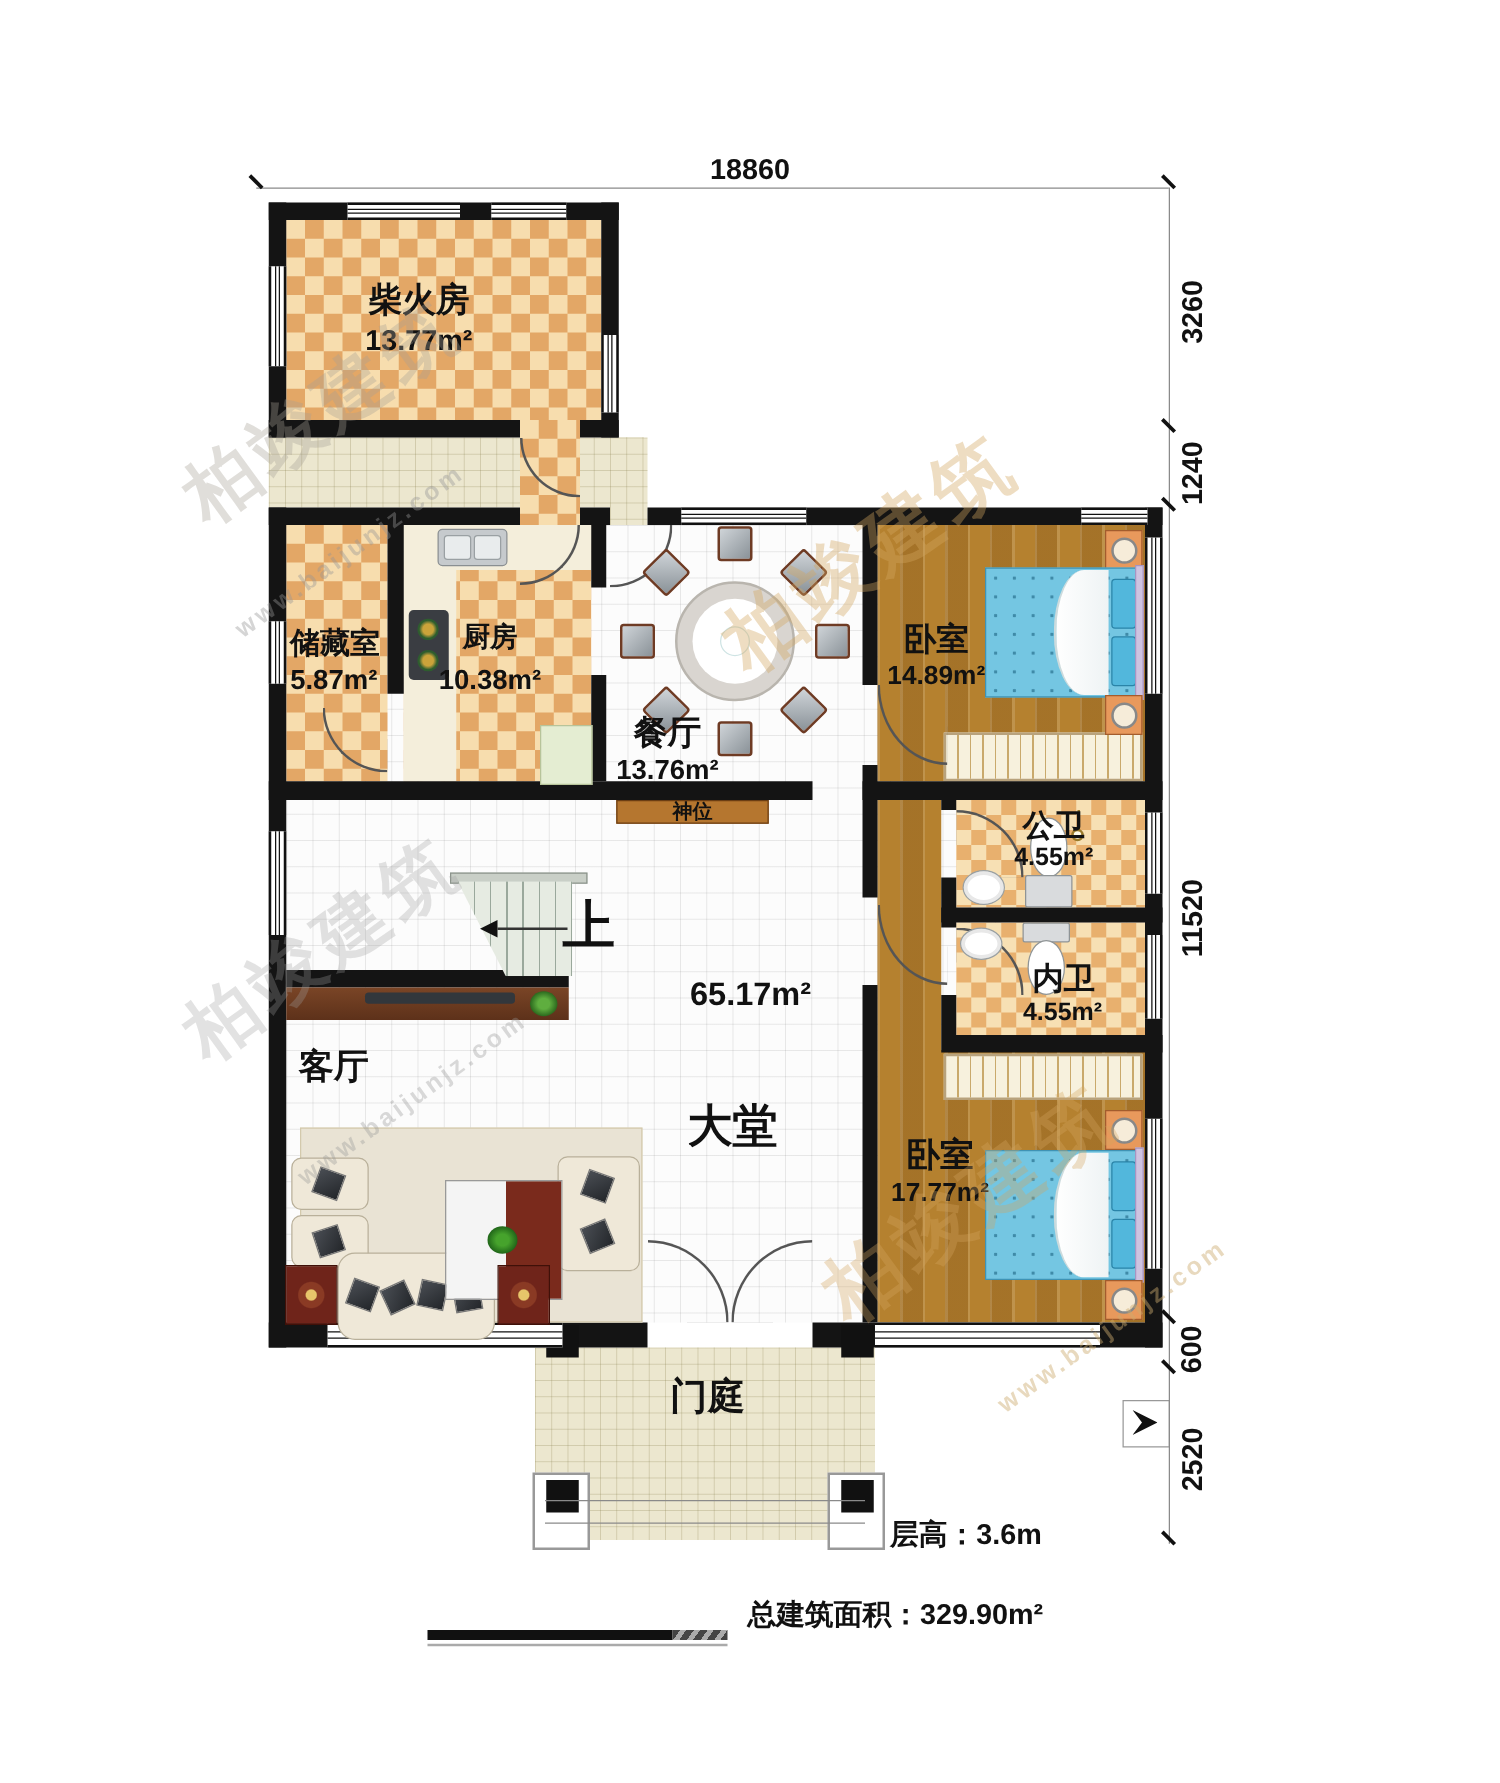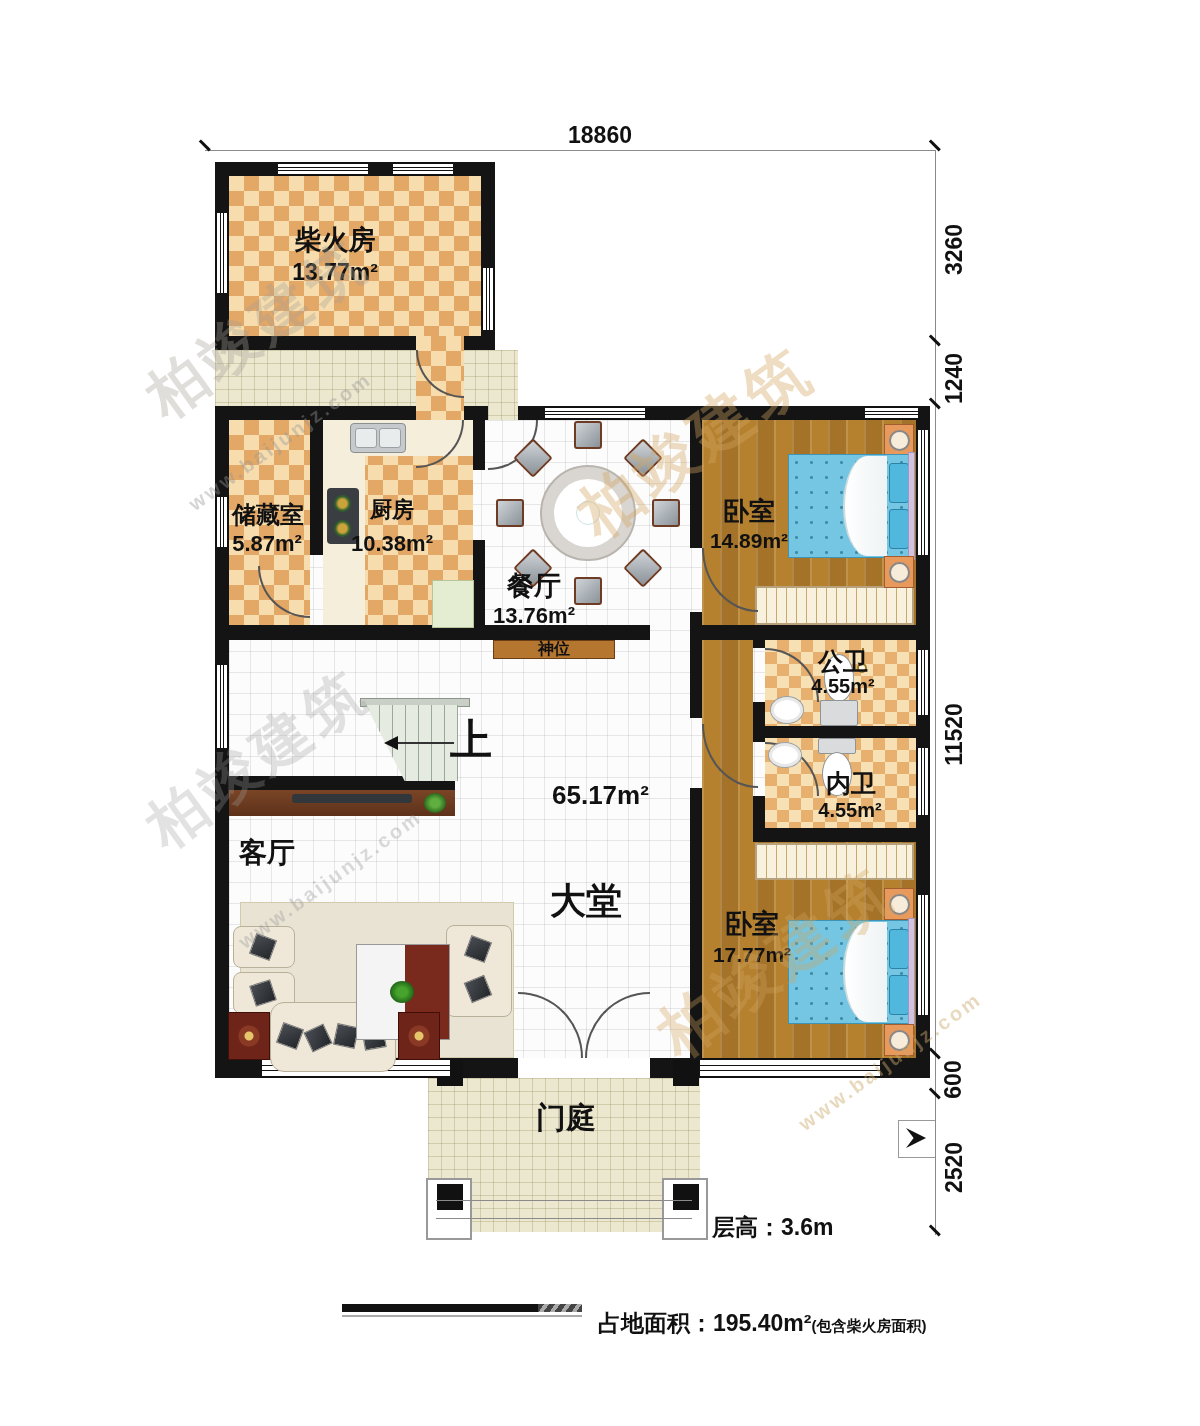--- a/index.html
+++ b/index.html
@@ -283,17 +283,17 @@
   <div class="wm" style="left:640px;top:920px;font-size:62px;color:rgba(210,165,95,.34);">柏竣建筑</div>
   <div class="wm" style="left:780px;top:1050px;font-size:20px;letter-spacing:3px;color:rgba(205,170,110,.45);">www.baijunjz.com</div>
 
   <div class="r titlebar" style="left:342px;top:1304px;width:196px;height:8px;"></div>
   <div class="r titlebar2" style="left:538px;top:1304px;width:44px;height:8px;"></div>
   <div class="r" style="left:342px;top:1315px;width:240px;height:2px;background:#aaa;z-index:5;"></div>
 
   <div class="infoline" style="left:712px;top:1212px;">
     <span>层高：</span><span>3.6m</span>
   </div>
-  <div class="infoline" style="left:598px;top:1308px;">
-    <span>占地面积：</span><span>195.40m²</span><span class="note">(包含柴火房面积)</span>
+  <div class="infoline" style="left:598px;top:1276px;">
+    <span>总建筑面积：</span><span>329.90m²</span>
   </div>
 
 </div>
 
 </body></html>

